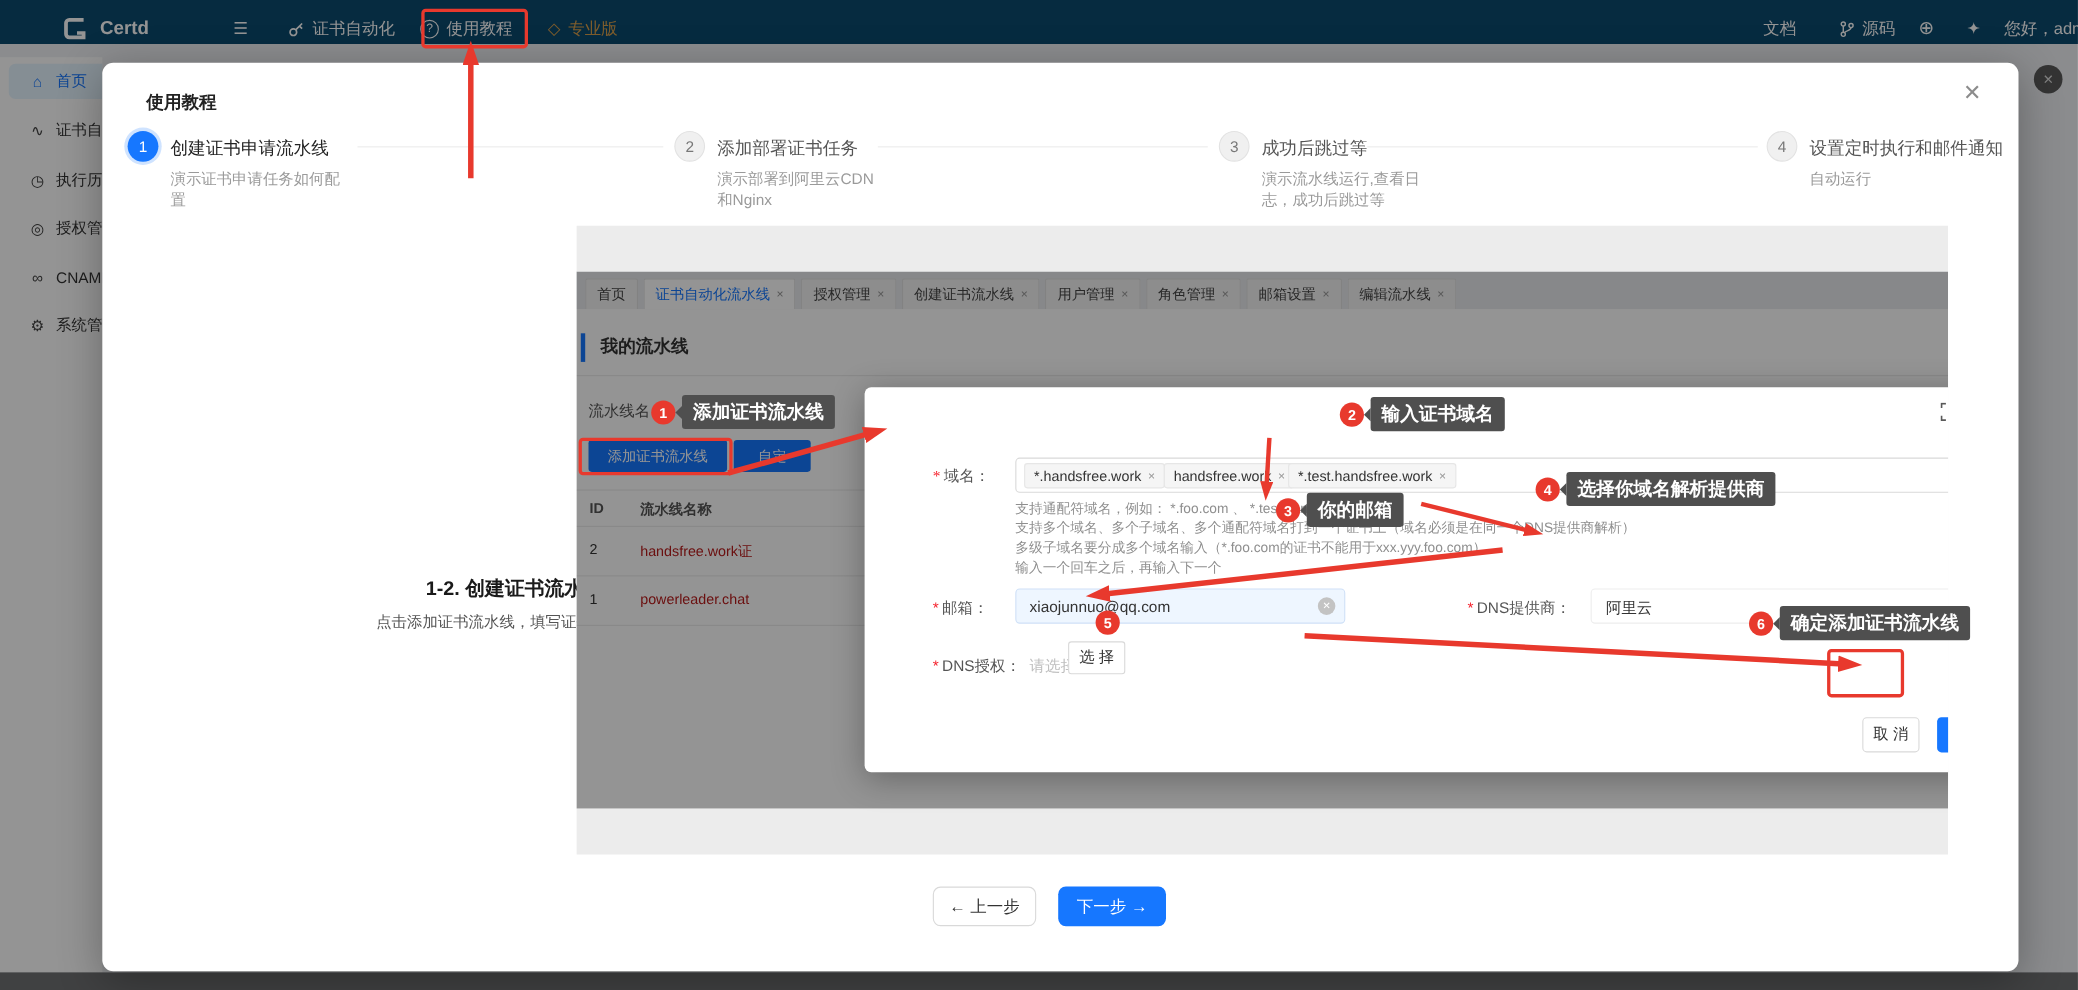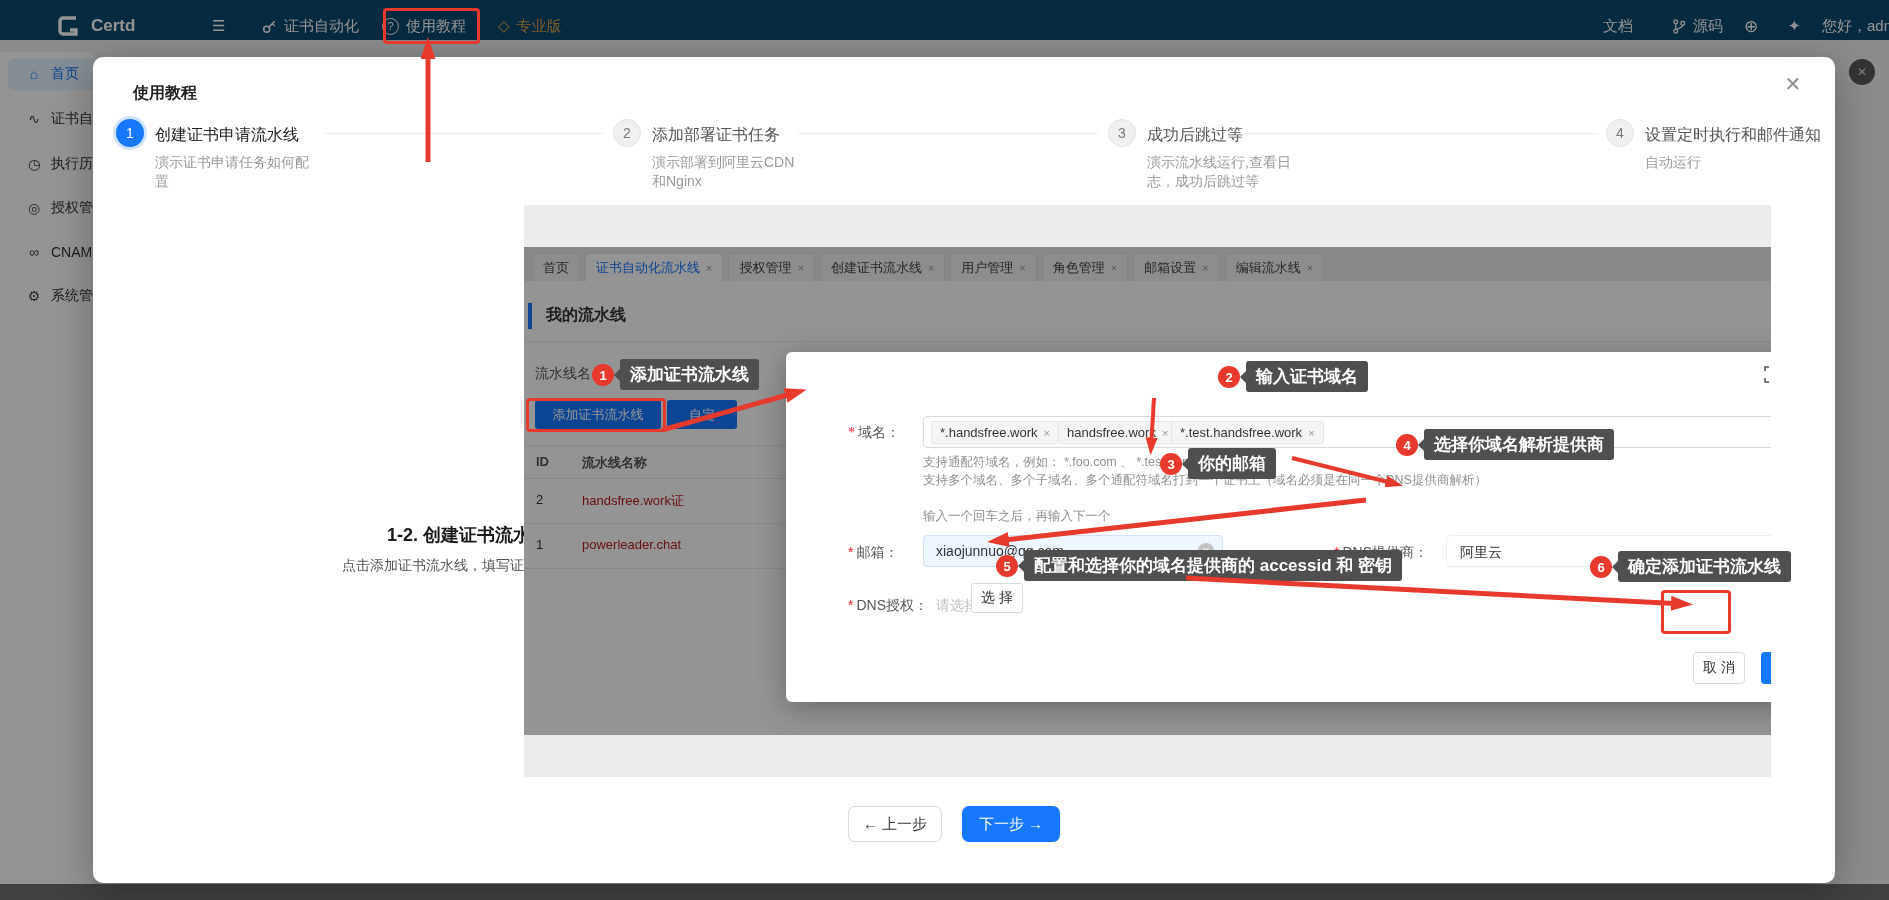--- a/index.html
+++ b/index.html
@@ -295,20 +295,21 @@
             <span>handsfree.work</span>
             <span class="tx">×</span>
           </div>
         <div class="dtag" style="left:385px;">
             <span>*.test.handsfree.work</span>
             <span class="tx">×</span>
           </div>
 
         <div class="help" style="top:102px;">支持通配符域名，例如： *.foo.com 、 *.test.handsfree.work</div>
         <div class="help" style="top:120px;">支持多个域名、多个子域名、多个通配符域名打到一个证书上（域名必须是在同一个DNS提供商解析）</div>
+        <div class="help" style="top:138px;">多级子域名要分成多个域名输入（*.foo.com的证书不能用于xxx.yyy.foo.com）</div>
         <div class="help" style="top:156px;text-align:center;">输入一个回车之后，再输入下一个</div>
 
         <div class="f-label" style="left:62px; top:192px;"><span class="req">*</span><span>邮箱：</span></div>
         <input id="email-input" value="xiaojunnuo@qq.com" style="">
         <div id="email-clear">✕</div>
 
         <div class="f-label" style="left:548px; top:192px;"><span class="req">*</span><span>DNS提供商：</span></div>
         <div id="dns-select"></div>
         <div class="f-label" style="left:674px; top:192px; color:#333;">阿里云</div>
 
@@ -328,21 +329,20 @@
 
   <div class="badge" style="left:592px;  top:364px;">1</div>
   <div class="tip" style="left:620px;  top:359px;">添加证书流水线</div>
   <div class="badge" style="left:1218px; top:366px;">2</div>
   <div class="tip" style="left:1246px; top:361px;">输入证书域名</div>
   <div class="badge" style="left:1160px; top:453px;">3</div>
   <div class="tip" style="left:1188px; top:448px;">你的邮箱</div>
   <div class="badge" style="left:1396px; top:434px;">4</div>
   <div class="tip" style="left:1424px; top:429px;font-family:Liberation Serif, serif;">选择你域名解析提供商</div>
   <div class="badge" style="left:996px;  top:555px;">5</div>
-  <div class="tip" style="left:1024px; top:550px;">配置和选择你的域名提供商的 accessid 和 密钥</div>
   <div class="badge" style="left:1590px; top:556px;">6</div>
   <div class="tip" style="left:1618px; top:551px;">确定添加证书流水线</div>
 
   <svg id="arrows" width="1889" height="900" viewBox="0 0 1889 900">
     <defs>
       <marker id="ah" markerWidth="4.6" markerHeight="4" refX="2.6" refY="1.5" orient="auto">
         <path d="M0,0 L4.4,1.5 L0,3 z" fill="#e8392d"></path>
       </marker>
     </defs>
     <line x1="428" y1="162" x2="428" y2="46" stroke="#e8392d" stroke-width="5" marker-end="url(#ah)"></line>

